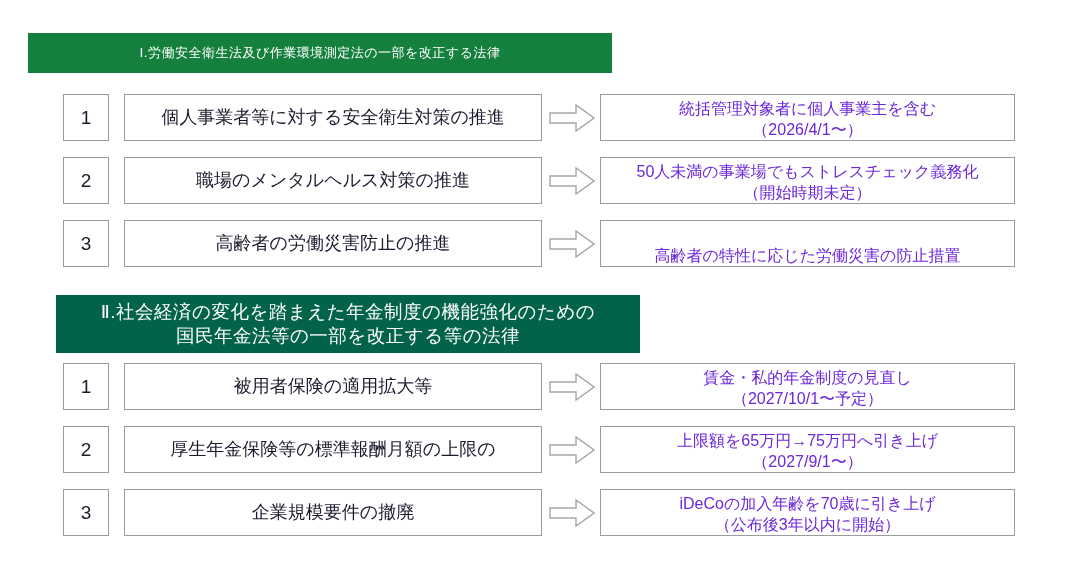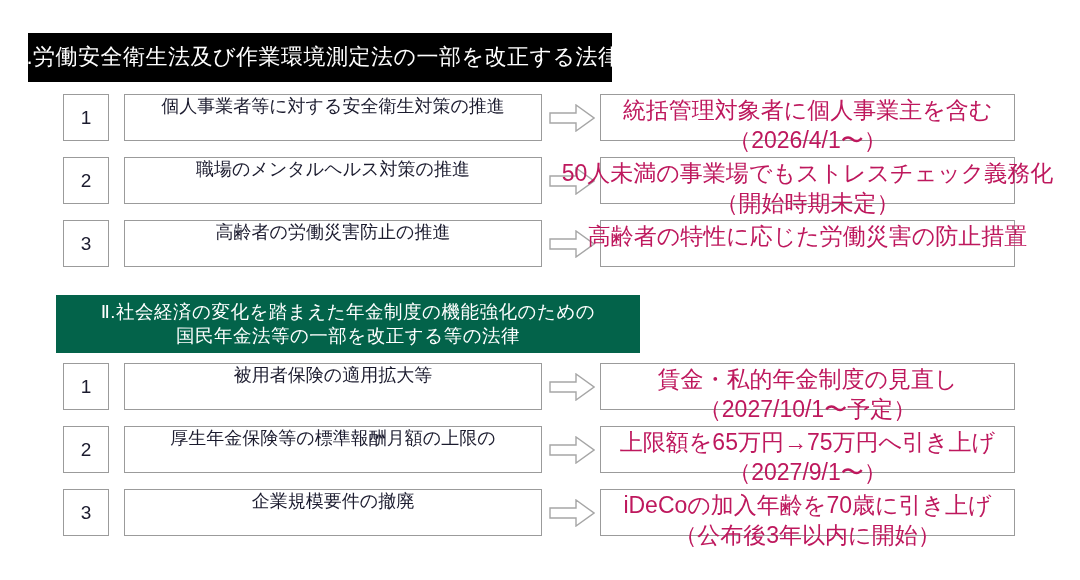--- a/index.html
+++ b/index.html
@@ -35,23 +35,23 @@
     align-items: center;
     justify-content: center;
     line-height: 1.28;
   }
   .banner-line {
     display: block;
     white-space: nowrap;
   }
   .banner-1 {
     top: 33px;
-    height: 49px;
-    background: #000000;
-    font-size: 22px;
+    height: 40px;
+    background: #15803d;
+    font-size: 13px;
   }
   .banner-2 {
     top: 295px;
     height: 58px;
     background: #03634a;
     font-size: 18.5px;
     margin-left: 28px;
   }
 
   
@@ -83,41 +83,42 @@
     left: 124px;
     top: 2px;
     width: 418px;
     height: 47px;
     border: 1px solid #9b9b9b;
     background: #ffffff;
     box-sizing: border-box;
     display: flex;
     flex-direction: column;
     align-items: center;
+    justify-content: center;
     font-size: 18px;
     line-height: 1.3;
     color: #1b1b2e;
   }
 
   .right-box {
     position: absolute;
     left: 600px;
     top: 2px;
     width: 415px;
     height: 47px;
     border: 1px solid #9b9b9b;
     background: #ffffff;
     box-sizing: border-box;
     display: flex;
     flex-direction: column;
     align-items: center;
-    justify-content: space-between;
-    font-size: 23px;
+    justify-content: flex-end;
+    font-size: 16px;
     line-height: 1.32;
-    color: #be185d;
+    color: #6d28d9;
   }
   .right-box .t-line { white-space: nowrap; }
   .left-box .t-line { white-space: nowrap; }
 
   
   .arrow {
     position: absolute;
     left: 549px;
     top: 12px;
     width: 46px;

